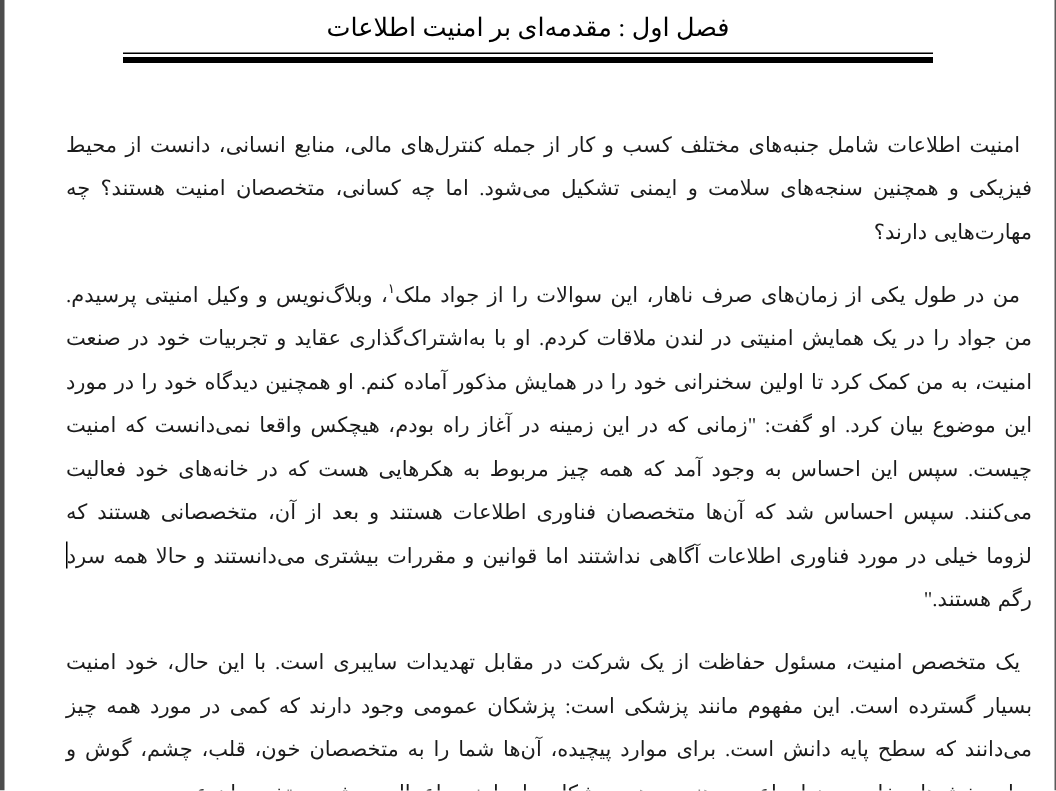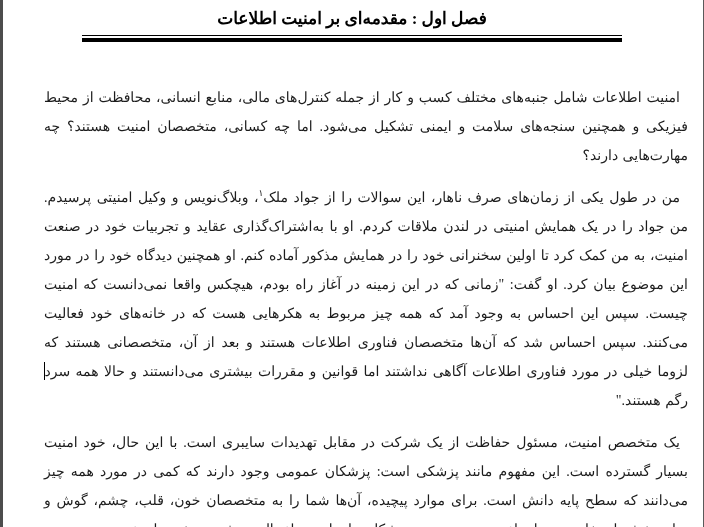--- a/index.html
+++ b/index.html
@@ -25,21 +25,21 @@
     position: absolute;
     right: 0; top: 0;
     width: 1px; height: 527px;
     background: #5a5a5a;
   }
   .chapter-title {
     margin: 0;
     padding-top: 7px;
     text-align: center;
     font-size: 17px;
-    font-weight: bold;
+    font-weight: normal;
     color: #000000;
     line-height: 24px;
   }
   .title-divider {
     width: 540px;
     margin: 4px auto 0 auto;
   }
   .divider-thin {
     height: 1px;
     background: #000000;
@@ -90,19 +90,19 @@
 <h1 class="chapter-title">فصل اول : مقدمه‌ای بر امنیت اطلاعات</h1>
 
 <div class="title-divider">
   <div class="divider-thin"></div>
   <div class="divider-gap"></div>
   <div class="divider-thick"></div>
 </div>
 
 <div class="document-text-area">
 
-  <p class="doc-paragraph">امنیت اطلاعات شامل جنبه‌های مختلف کسب و کار از جمله کنترل‌های مالی، منابع انسانی، محافظت از محیط فیزیکی و همچنین سنجه‌های سلامت و ایمنی تشکیل می‌شود. اما چه کسانی، متخصصان امنیت هستند؟ چه مهارت‌هایی دارند؟</p>
+  <p class="doc-paragraph">امنیت اطلاعات شامل جنبه‌های مختلف کسب و کار از جمله کنترل‌های مالی، منابع انسانی، دانست از محیط فیزیکی و همچنین سنجه‌های سلامت و ایمنی تشکیل می‌شود. اما چه کسانی، متخصصان امنیت هستند؟ چه مهارت‌هایی دارند؟</p>
 
   <p class="doc-paragraph"><span>من در طول یکی از زمان‌های صرف ناهار، این سوالات را از جواد ملک</span><span class="footnote-reference">۱</span><span>، وبلاگ‌نویس و وکیل امنیتی پرسیدم. من جواد را در یک همایش امنیتی در لندن ملاقات کردم. او با به‌اشتراک‌گذاری عقاید و تجربیات خود در صنعت امنیت، به من کمک کرد تا اولین سخنرانی خود را در همایش مذکور آماده کنم. او همچنین دیدگاه خود را در مورد این موضوع بیان کرد. او گفت: "زمانی که در این زمینه در آغاز راه بودم، هیچکس واقعا نمی‌دانست که امنیت چیست. سپس این احساس به وجود آمد که همه چیز مربوط به هکرهایی هست که در خانه‌های خود فعالیت می‌کنند. سپس احساس شد که آن‌ها متخصصان فناوری اطلاعات هستند و بعد از آن، متخصصانی هستند که لزوما خیلی در مورد فناوری اطلاعات آگاهی نداشتند اما قوانین و مقررات بیشتری می‌دانستند و حالا همه سرد</span><span class="text-cursor"></span><span>رگم هستند."</span></p>
 
   <p class="doc-paragraph">یک متخصص امنیت، مسئول حفاظت از یک شرکت در مقابل تهدیدات سایبری است. با این حال، خود امنیت بسیار گسترده است. این مفهوم مانند پزشکی است: پزشکان عمومی وجود دارند که کمی در مورد همه چیز می‌دانند که سطح پایه دانش است. برای موارد پیچیده، آن‌ها شما را به متخصصان خون، قلب، چشم، گوش و سایر بخش‌های خاص بدن ارجاع می‌دهند. به همین شکل برای امنیت اعمال می‌شود. متخصصان عمومی و</p>
 
 </div>
 
 </body></html>

